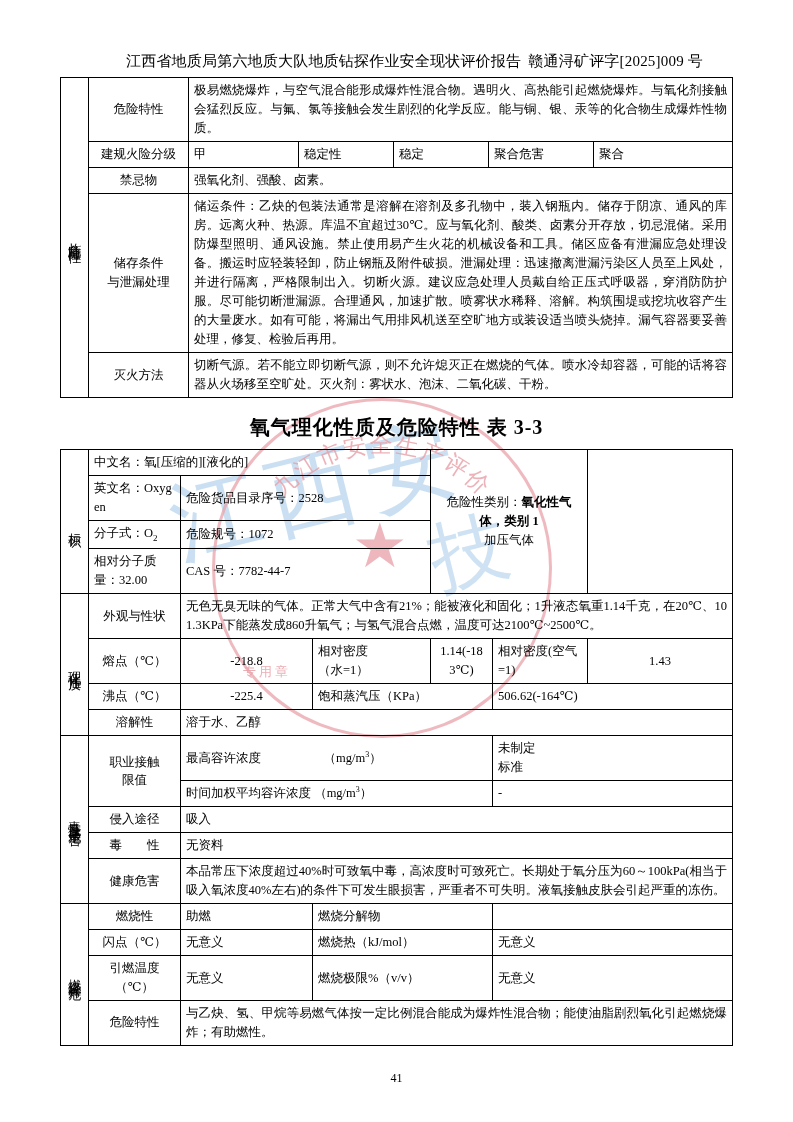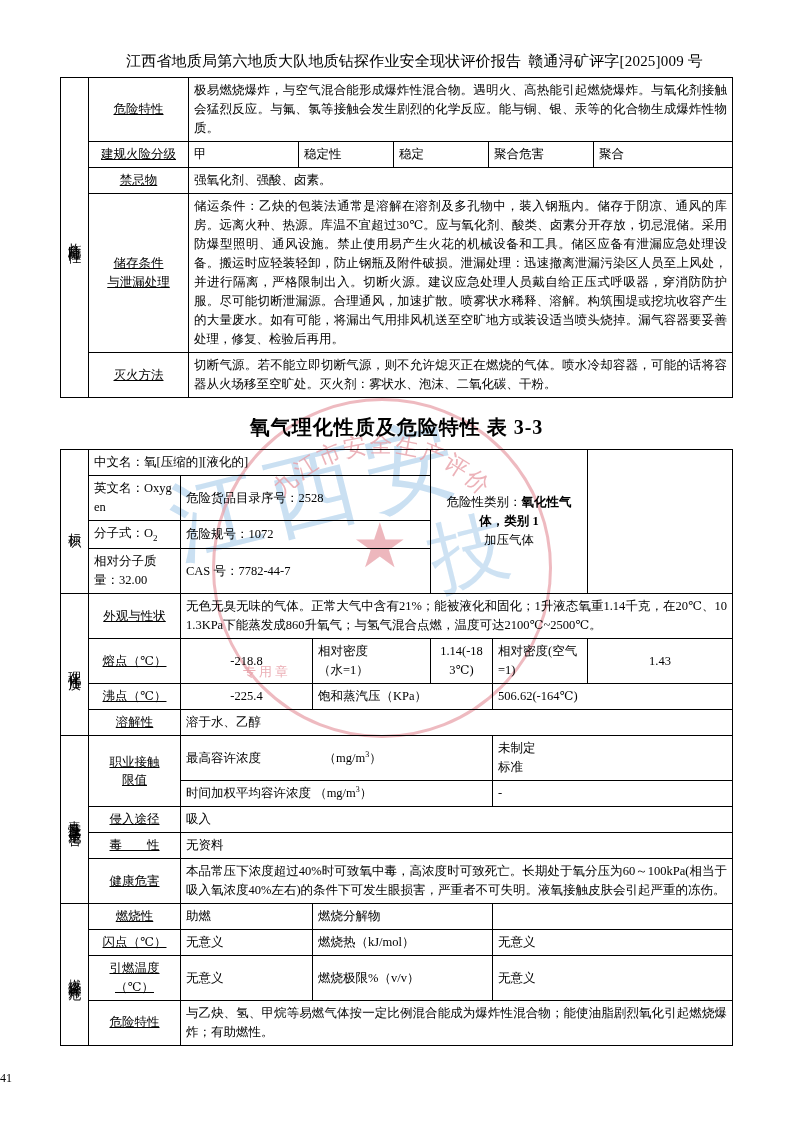--- a/index.html
+++ b/index.html
@@ -122,40 +122,39 @@
   td.vtxt span {
     display: inline-block;
     writing-mode: vertical-rl;
     text-orientation: upright;
     letter-spacing: 2px;
   }
   td.lbl {
     text-align: center;
     font-size: 12.5px;
     line-height: 1.5;
-    text-decoration: underline;
   }
   td.body { text-align: justify; }
   td.ctr { text-align: center; }
 
   .tbl-title {
     text-align: center;
     font-size: 20px;
     font-weight: bold;
     letter-spacing: 1px;
     margin: 16px 0 8px 0;
     position: relative;
     z-index: 6;
   }
 
   .pagenum {
     position: absolute;
     bottom: 36px;
     left: 0; width: 100%;
-    text-align: left;
+    text-align: center;
     font-size: 12px;
   }
   sup { font-size: 8px; vertical-align: super; }
 
   .tbl-wrap { position: relative; z-index: 6; }
   .tbl-wrap td { background: transparent; }
 </style>
 </head>
 <body>
 

